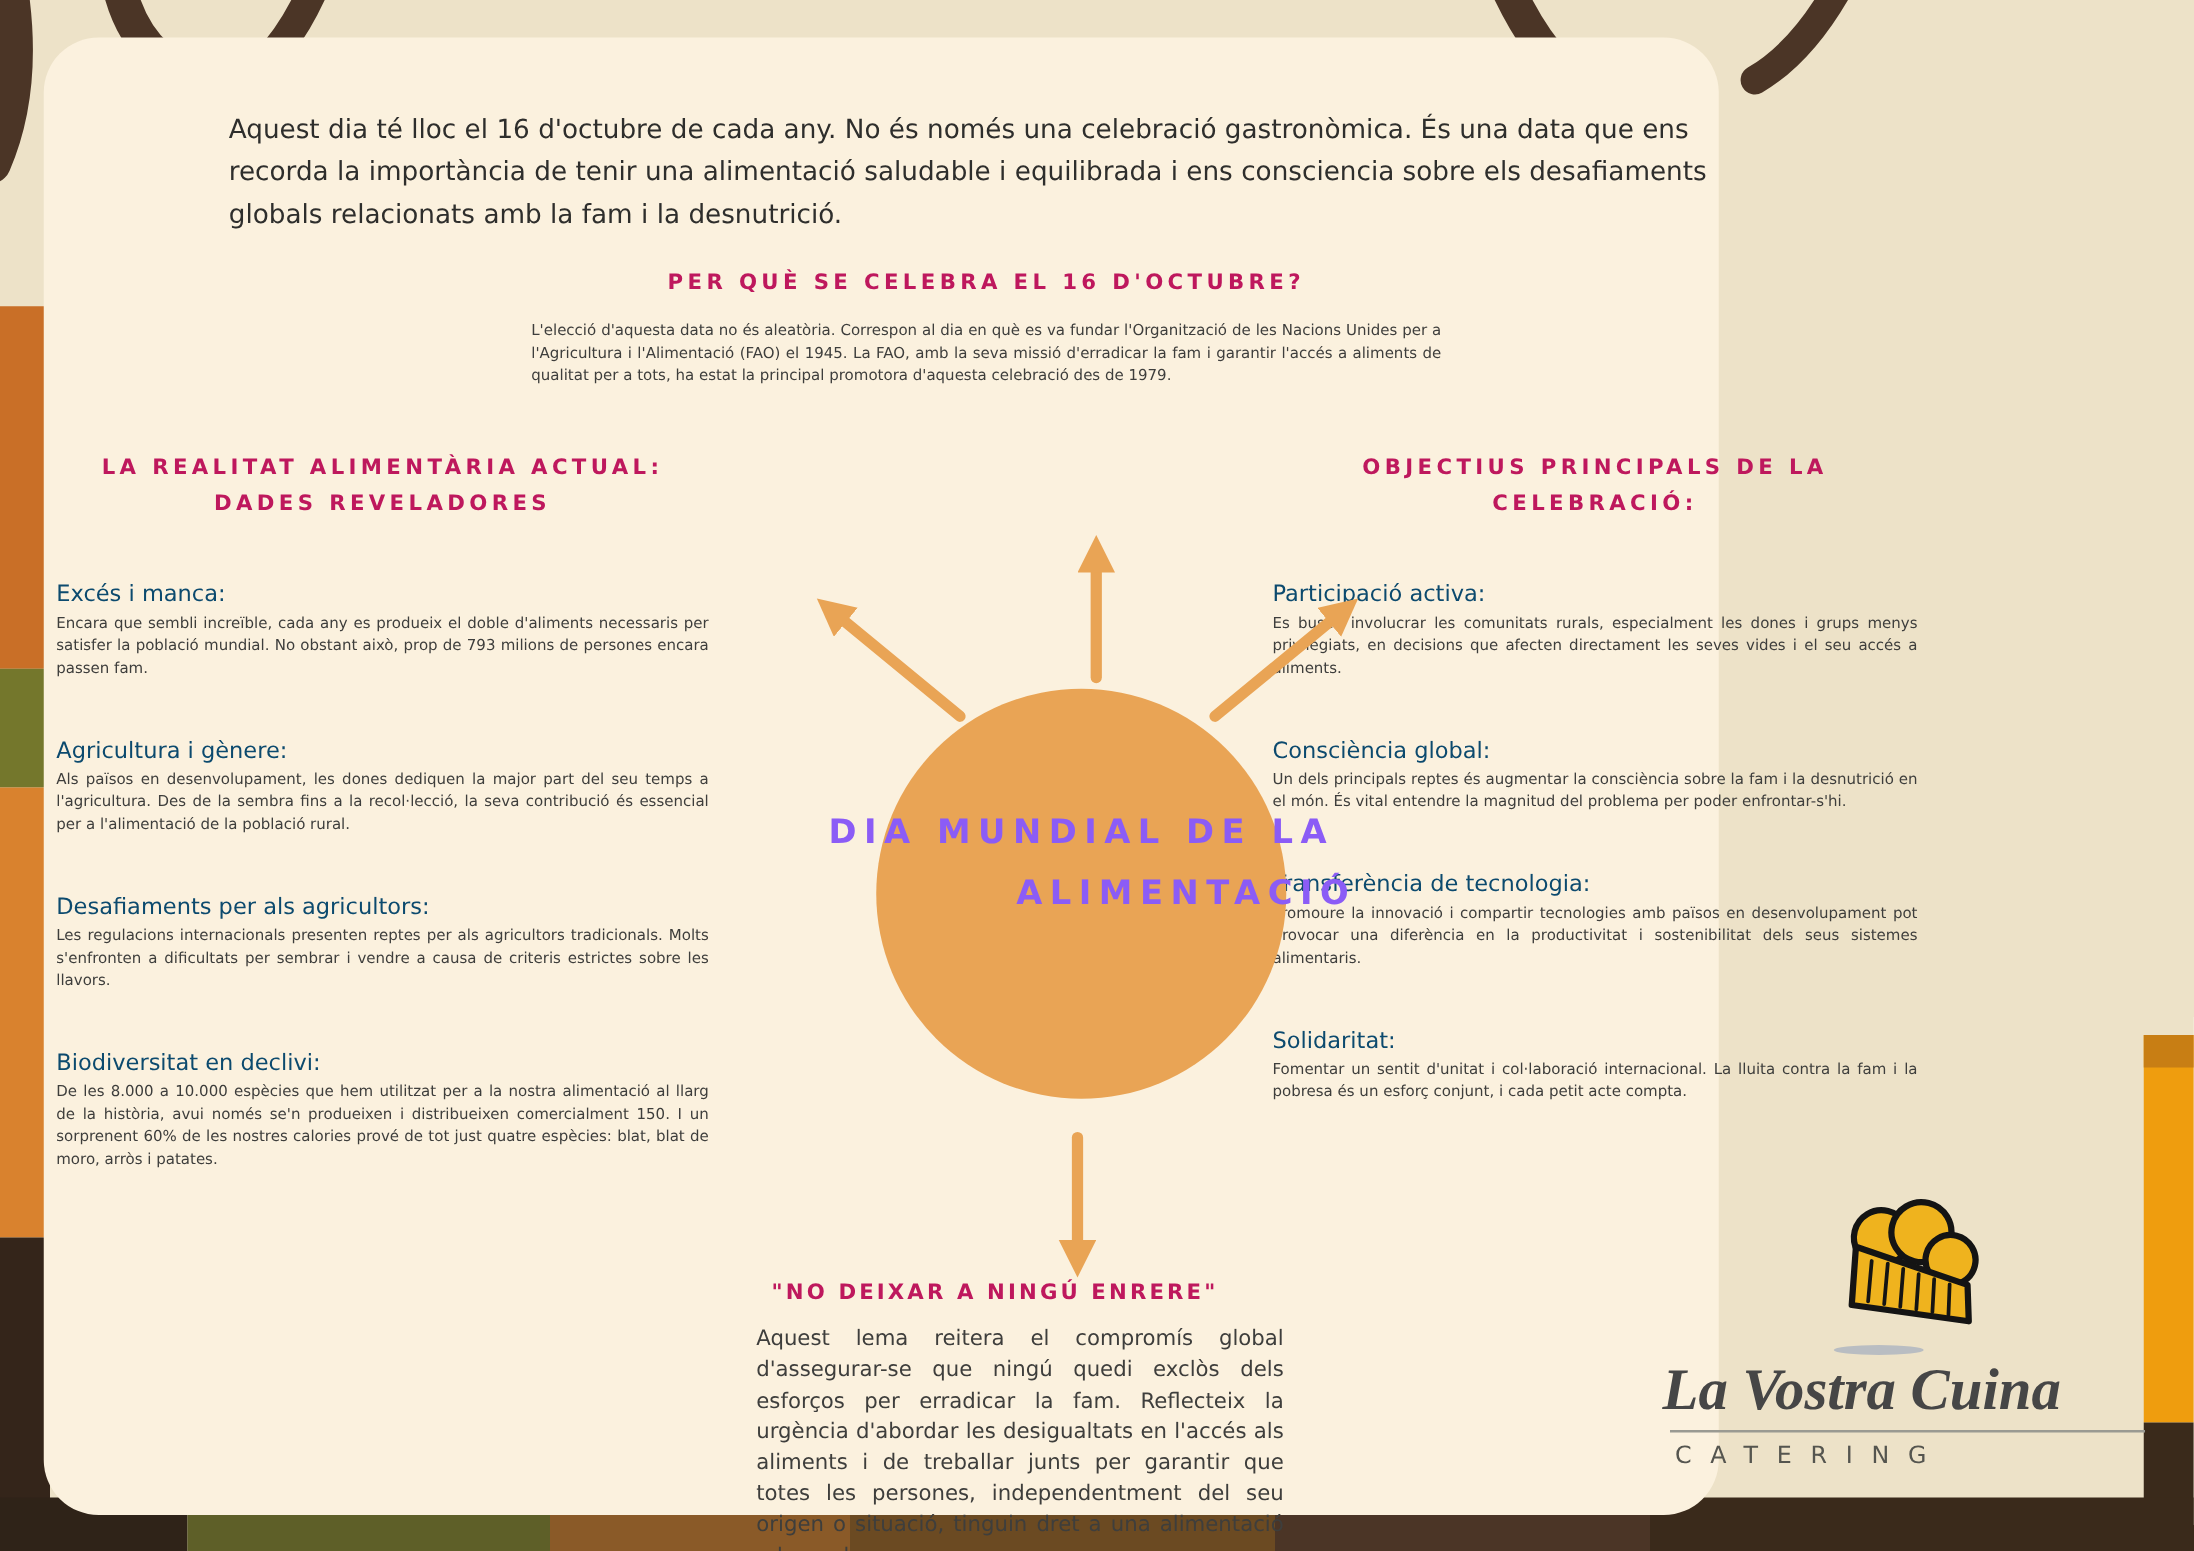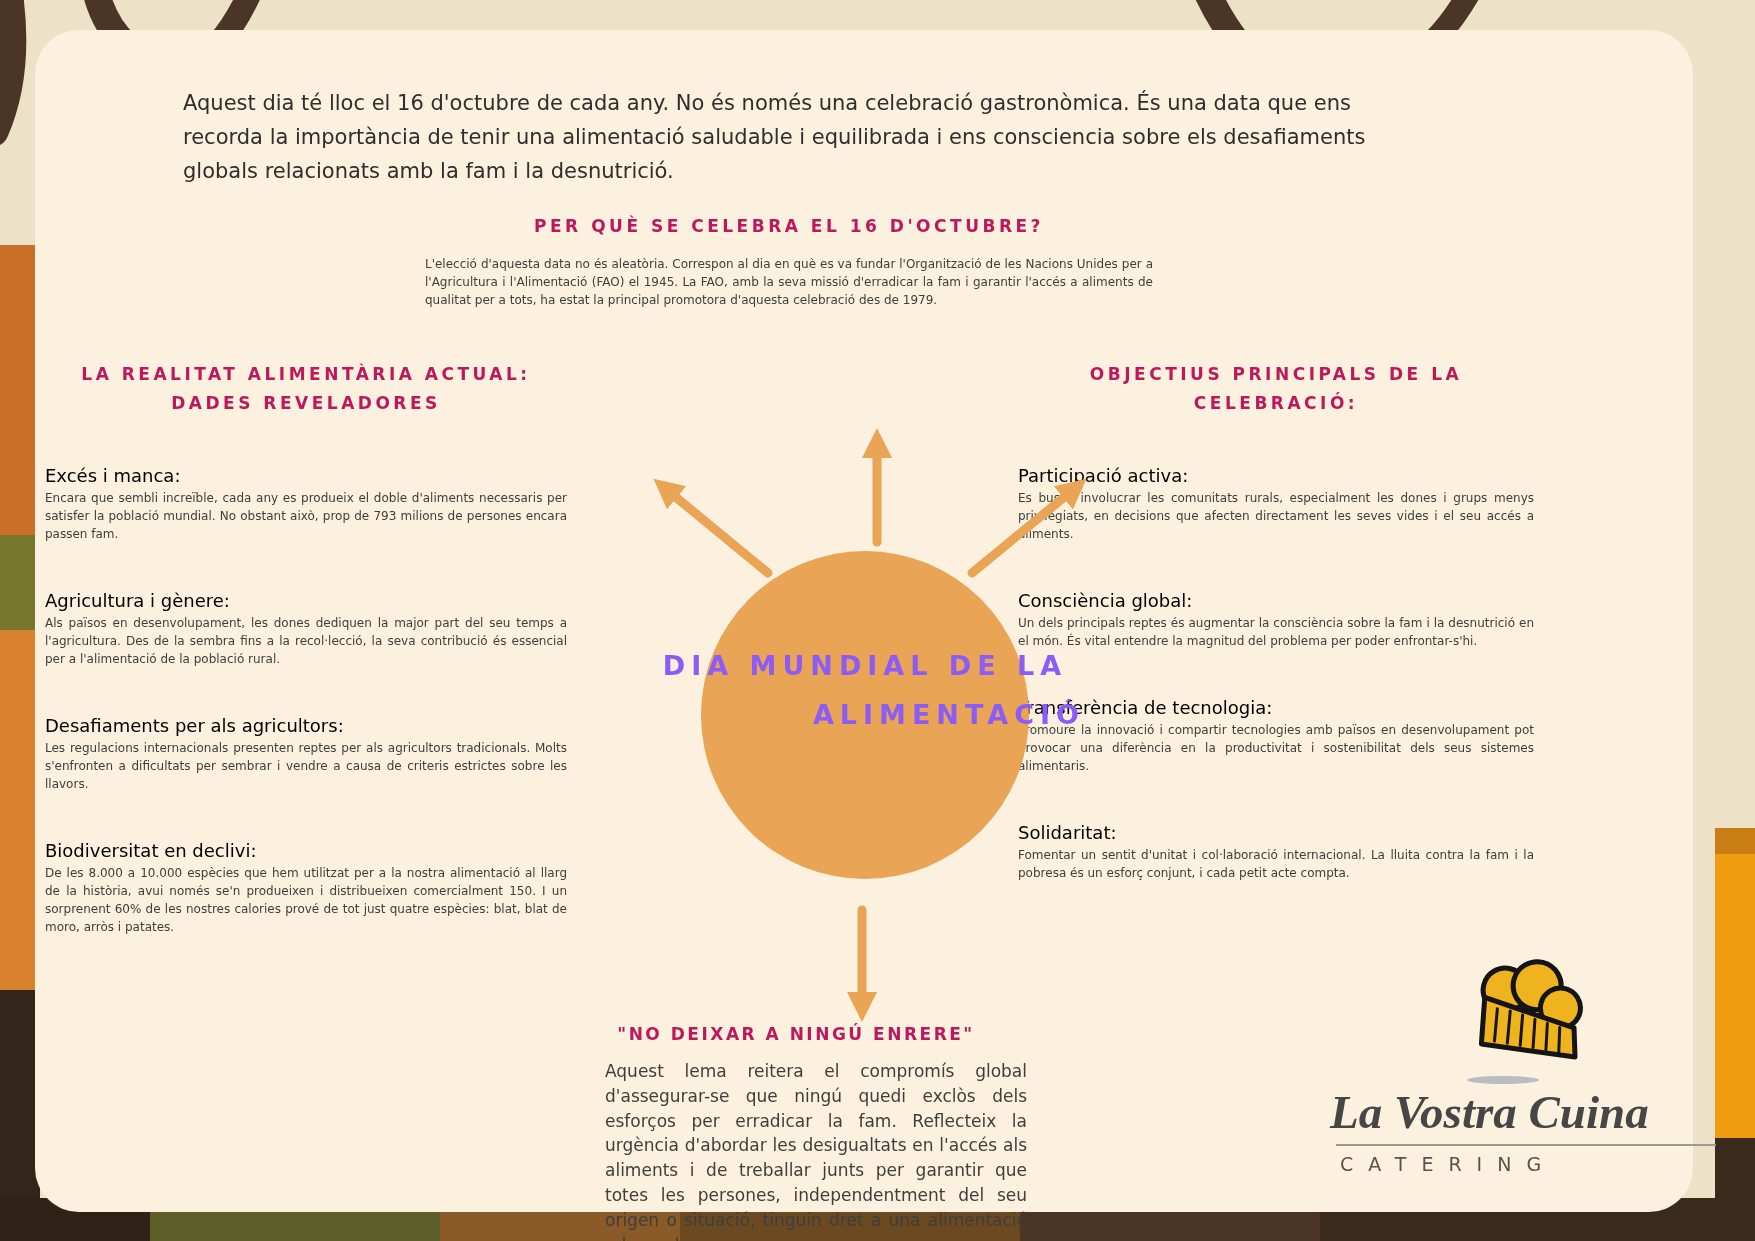--- a/index.html
+++ b/index.html
@@ -3,40 +3,40 @@
 <meta charset="utf-8">
 <style>
   html,body{margin:0;padding:0;}
   .stage{
     position:relative;width:1755px;height:1241px;overflow:hidden;
     background:#EDE2C8;
     font-family:"DejaVu Sans",sans-serif;
   }
   .bg{position:absolute;left:0;top:0;}
   .card{
-    position:absolute;left:35px;top:30px;width:1658px;height:1182px;
+    position:absolute;left:35px;top:30px;width:1340px;height:1182px;
     background:#FBF1DE;border-radius:44px;
   }
   .intro{
     position:absolute;left:148px;top:56px;width:1220px;
     font-size:21px;line-height:1.62;color:#2E2E2C;
   }
   .sec-title{
     font-weight:bold;font-size:17px;letter-spacing:3.5px;
     color:#be185d;text-align:center;line-height:1.7;
   }
   .why{position:absolute;left:390px;top:182px;width:728px;}
   .why .sec-title{margin-bottom:14px;}
   .body-text{font-size:12px;line-height:1.5;color:#3E3E3C;text-align:justify;}
   .col{position:absolute;width:522px;}
   .col-left{left:10px;top:330px;}
   .col-right{left:983px;top:330px;width:516px;}
   .col .sec-title{margin-bottom:22px;}
   .item{margin-bottom:26px;}
-  .item .label{font-size:18px;line-height:1.5;color:#000000;margin-top:44px;}
+  .item .label{font-size:18px;line-height:1.5;color:#0c4a6e;margin-top:44px;}
   .diagram{position:absolute;left:505px;top:340px;}
   .circle-caption{
     position:absolute;left:610px;top:620px;width:440px;text-align:center;
     color:#8b5cf6;font-weight:bold;
   }
   .circle-caption .l1,.circle-caption .l2{font-size:27px;letter-spacing:6px;line-height:1.2;}
   .circle-caption .l2{margin-top:17px;text-align:right;}
   .slogan{position:absolute;left:530px;top:990px;width:462px;}
   .slogan .sec-title{letter-spacing:2.5px;margin-bottom:10px;}
   .slogan .body-text{font-size:17px;line-height:1.46;margin-left:40px;}

